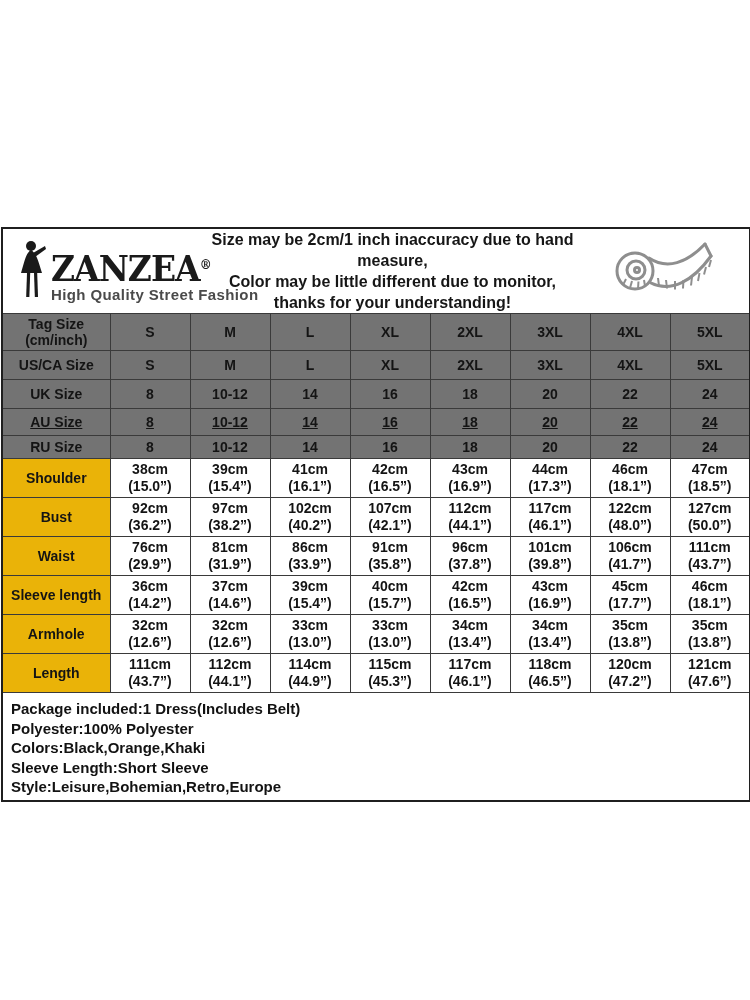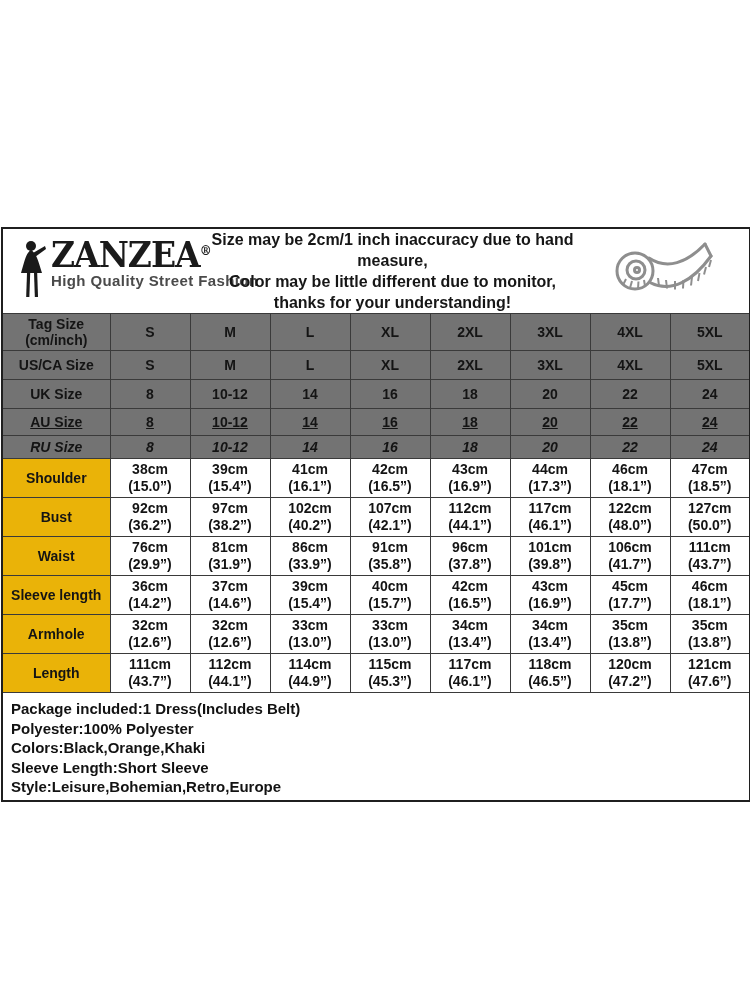--- a/index.html
+++ b/index.html
@@ -14,35 +14,35 @@
   }
   table.chart td{
     border:1px solid #3a3a3a;
     text-align:center;vertical-align:middle;
     font-weight:bold;font-size:14px;color:#141414;
     padding:0;overflow:hidden;
   }
   
   tr.header-row td{height:66px;background:#fff;}
   .header-flex{display:flex;align-items:center;width:100%;height:100%;}
-  .logo{display:flex;align-items:flex-start;width:178px;flex:0 0 178px;padding-left:14px;box-sizing:border-box;}
+  .logo{display:flex;align-items:flex-end;width:178px;flex:0 0 178px;padding-left:14px;box-sizing:border-box;}
   .logo svg{flex:0 0 auto;}
   .logo-text{margin-left:2px;text-align:left;}
   .brand-line{font-family:"DejaVu Serif","Liberation Serif",serif;font-weight:bold;font-size:33px;line-height:30px;letter-spacing:-1px;color:#1a1a1a;transform:scaleY(1.08);white-space:nowrap;}
   .reg{font-size:12px;vertical-align:top;position:relative;top:-4px;letter-spacing:0;}
   .tagline{font-size:15px;font-weight:bold;color:#4a4a4a;letter-spacing:0.4px;margin-top:2px;white-space:nowrap;}
   .disclaimer{flex:1 1 auto;text-align:center;font-size:16px;font-weight:bold;line-height:21px;color:#161616;}
   .tape-wrap{flex:0 0 145px;display:flex;justify-content:flex-end;padding-right:32px;box-sizing:border-box;}
   
   tr.size-row td{background:#737373;margin-top:12px;}
   tr.row-tag td{height:36px;}
   tr.row-us-ca td{height:28px;}
   tr.row-uk td{height:28px;}
   tr.row-au td{height:26px;text-decoration:underline;}
-  tr.row-ru td{height:22px;font-style:italic;}
+  tr.row-ru td{height:22px;}
   
   tr.meas-row td{height:38px;background:#ffffff;}
   tr.meas-row td.label-cell{background:#eab308;}
   .label-cell{white-space:pre-line;line-height:16px;}
   .two-line div{line-height:17px;font-size:14px;}
   
   tr.footer-row td{height:107px;background:#fff;text-align:left;vertical-align:top;}
   .product-info{padding:6px 8px 0 8px;}
   .product-info div{font-size:15px;font-weight:bold;line-height:19.5px;color:#121212;white-space:nowrap;}
 </style>

